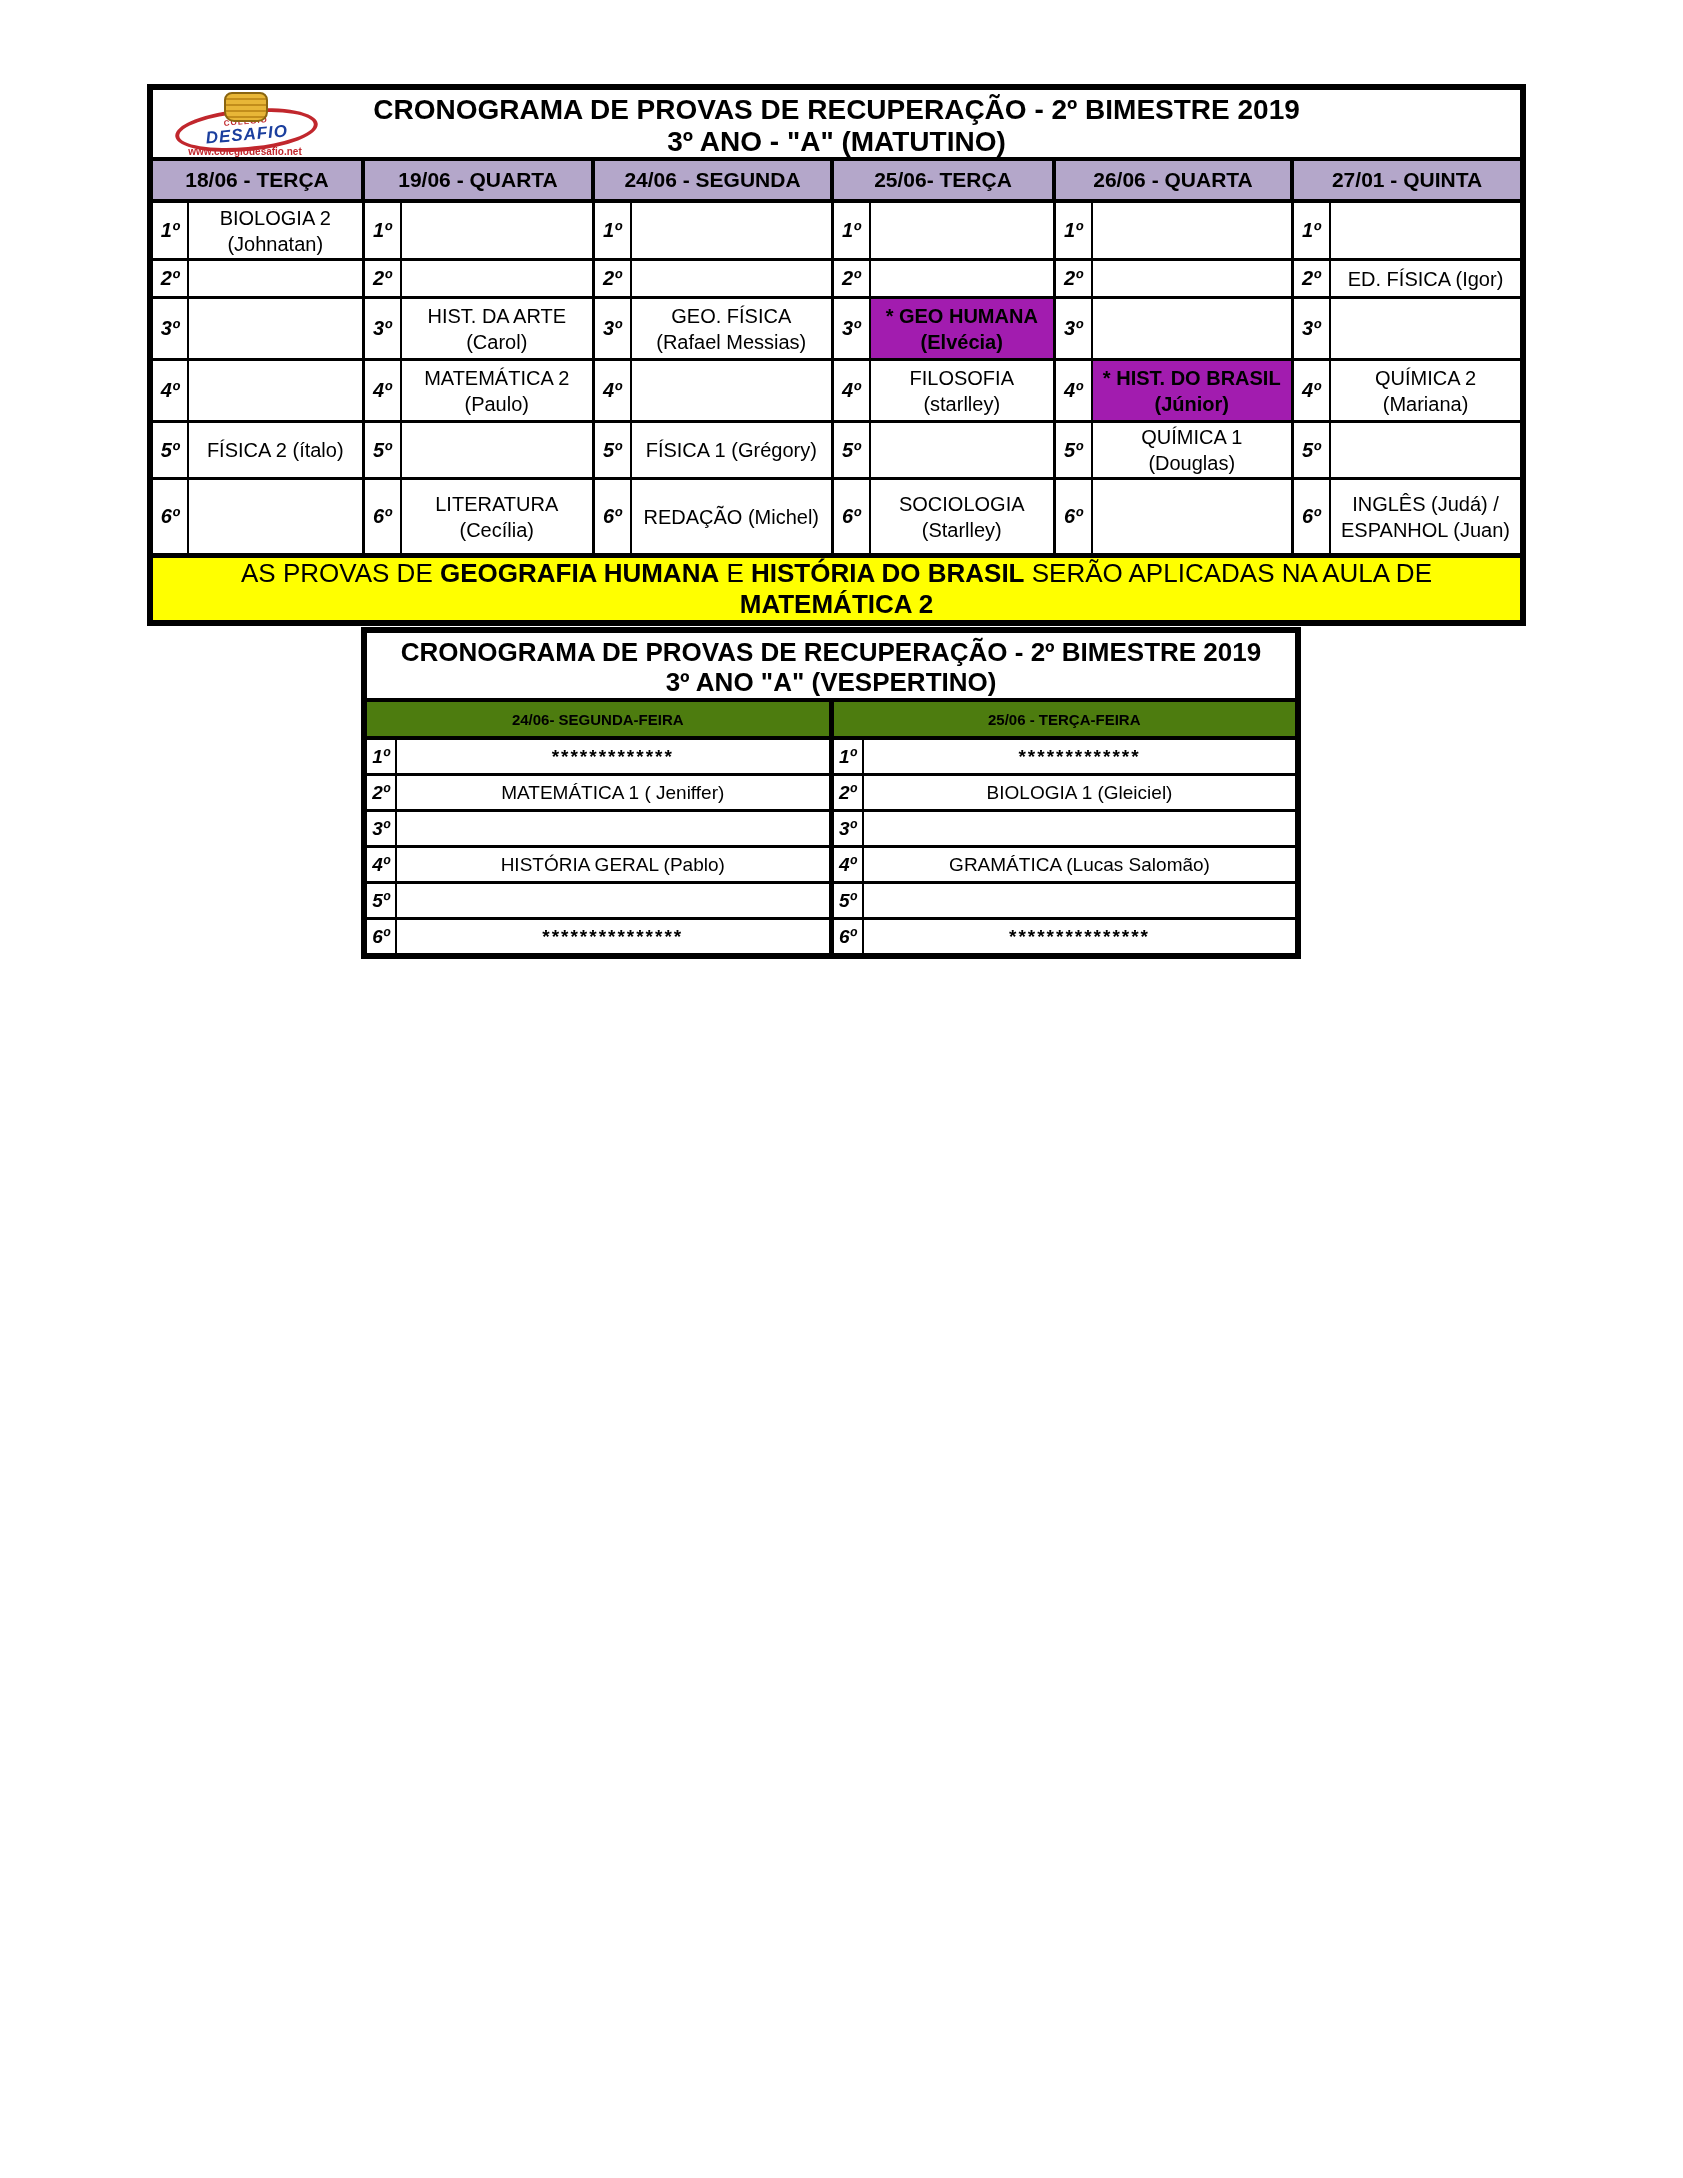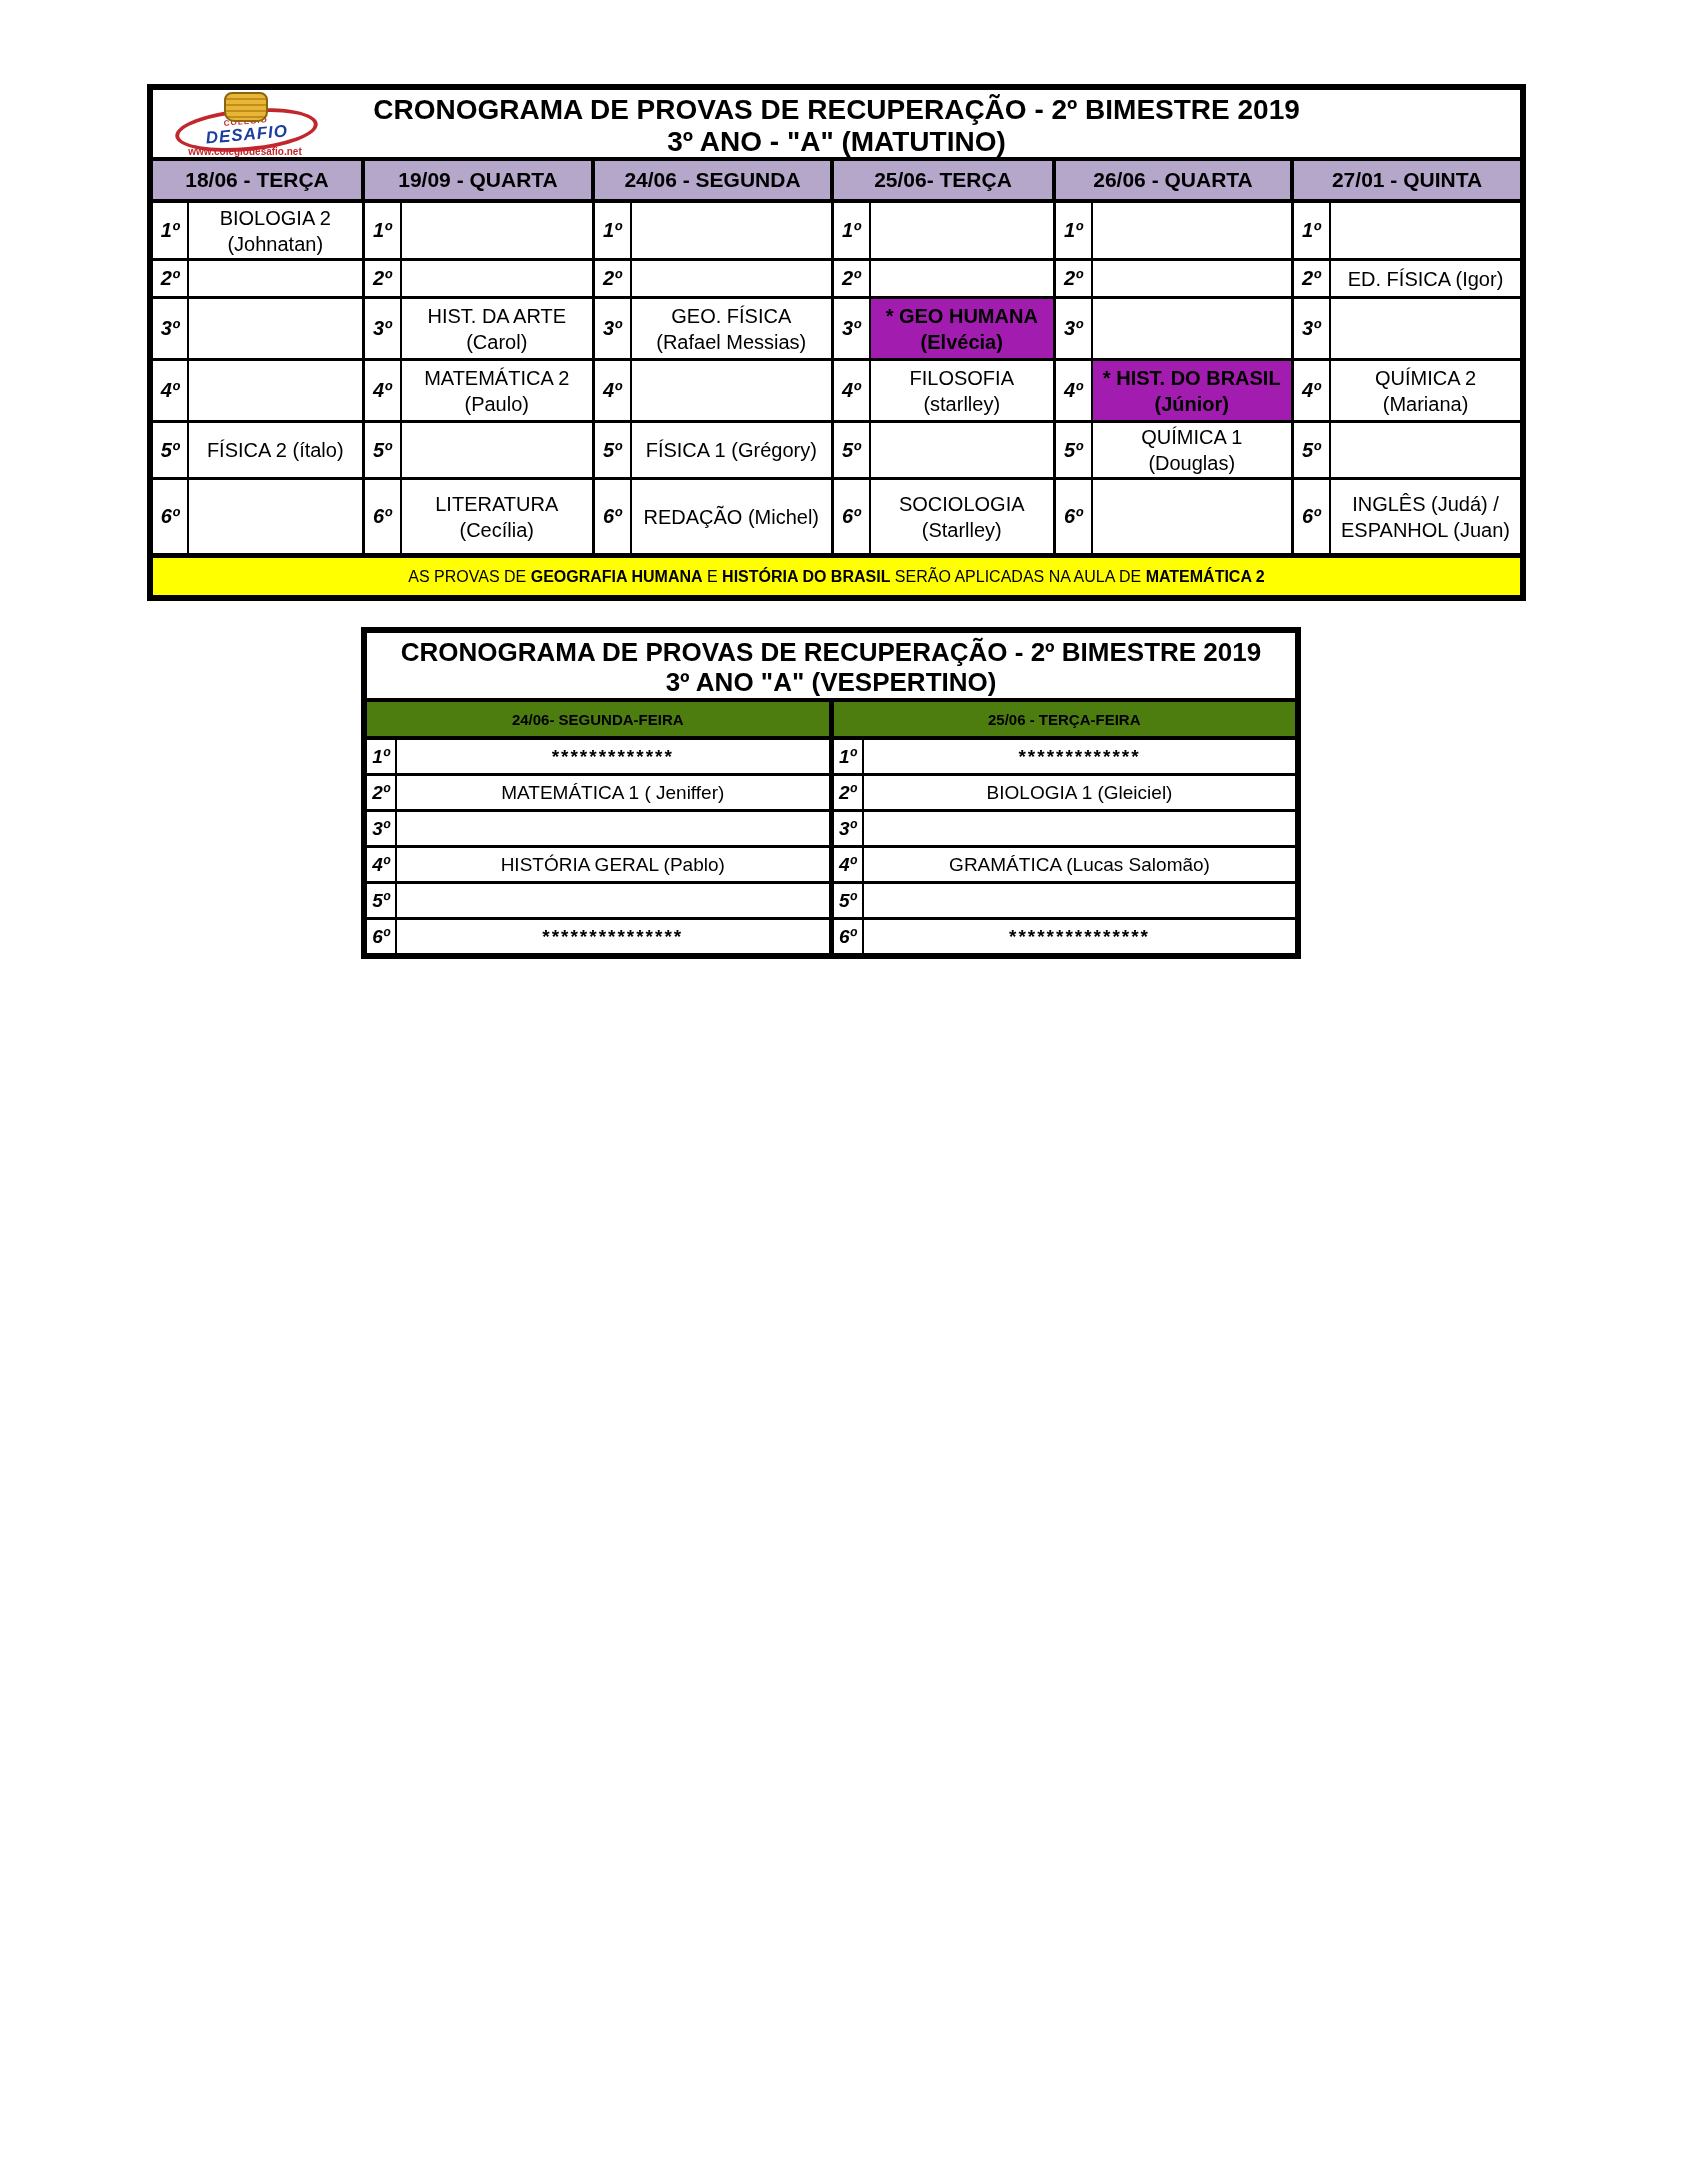--- a/index.html
+++ b/index.html
@@ -39,21 +39,21 @@
   td.s{font-size:20px;line-height:26px;white-space:pre-line;}
   td.hl{background:#a21caf;font-weight:bold;}
   #t1 tr.r1 td{height:55px;}
   #t1 tr.r2 td{height:35px;}
   #t1 tr.r3 td{height:59px;}
   #t1 tr.r4 td{height:59px;}
   #t1 tr.r5 td{height:54px;}
   #t1 tr.r6 td{height:73px;}
   #t1 .note-cell{
     height:37px;background:#ffff00;
-    font-size:16px;border-top-width:5px;
+    font-size:26px;border-top-width:5px;
   }
   .note-cell .b{font-weight:bold;}
 
   
   .logo{position:absolute;left:8px;top:3px;width:168px;height:61px;z-index:2;}
   .logo-emblem{
     position:absolute;left:63px;top:-1px;width:40px;height:26px;
     background:repeating-linear-gradient(180deg,#e8b637 0 4px,#c28d1b 4px 6px);
     border:2px solid #8a6510;border-radius:8px 8px 10px 10px;z-index:3;
   }
@@ -120,21 +120,21 @@
               <span class="logo-desafio">DESAFIO</span>
             </div>
             <div class="logo-url">www.colegiodesafio.net</div>
           </div>
           <div class="title-l1">CRONOGRAMA DE PROVAS DE RECUPERAÇÃO - 2º BIMESTRE 2019</div>
           <div class="title-l2">3º ANO - "A" (MATUTINO)</div>
         </td>
       </tr>
       <tr>
         <th colspan="2">18/06 - TERÇA</th>
-        <th colspan="2">19/09 - QUARTA</th>
+        <th colspan="2">19/06 - QUARTA</th>
         <th colspan="2">24/06 - SEGUNDA</th>
         <th colspan="2">25/06- TERÇA</th>
         <th colspan="2">26/06 - QUARTA</th>
         <th colspan="2">27/01 - QUINTA</th>
       </tr>
       <tr class="r r1">
         <td class="p">1º</td>
         <td class="s">BIOLOGIA 2
 (Johnatan)</td>
         <td class="p">1º</td>

